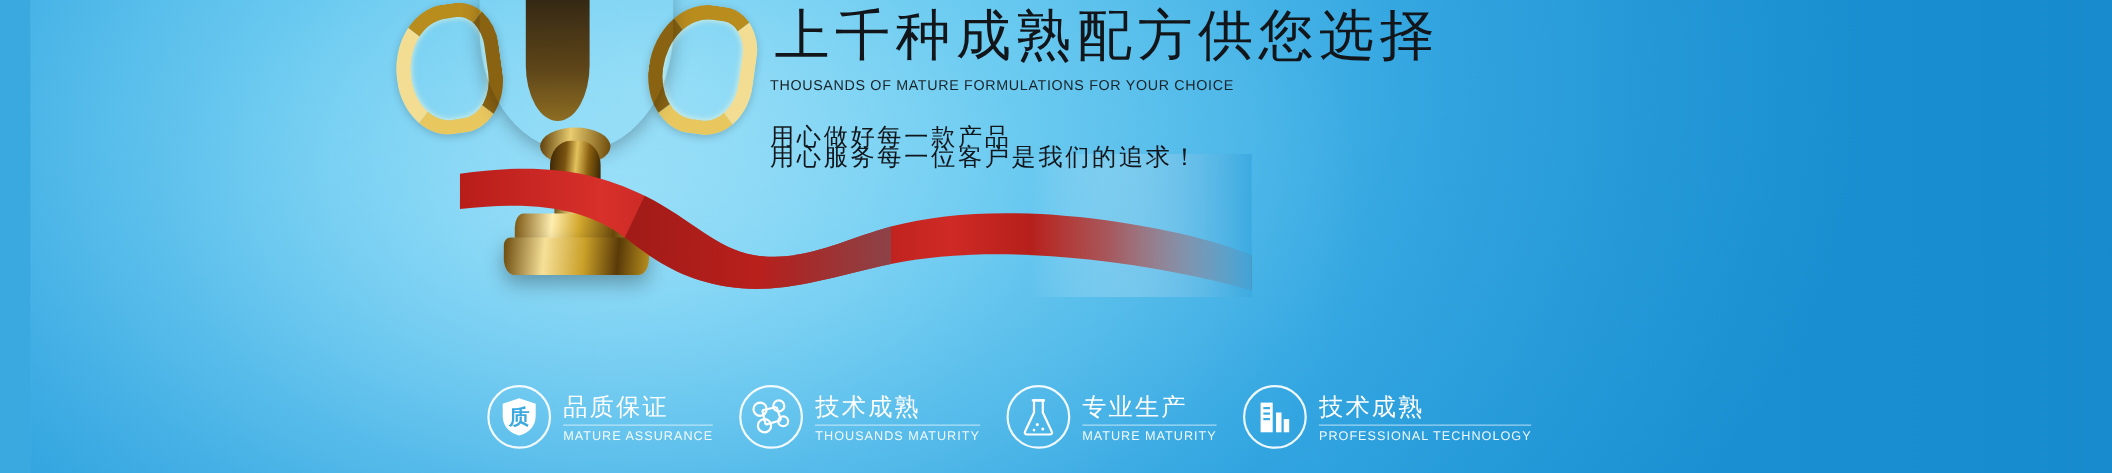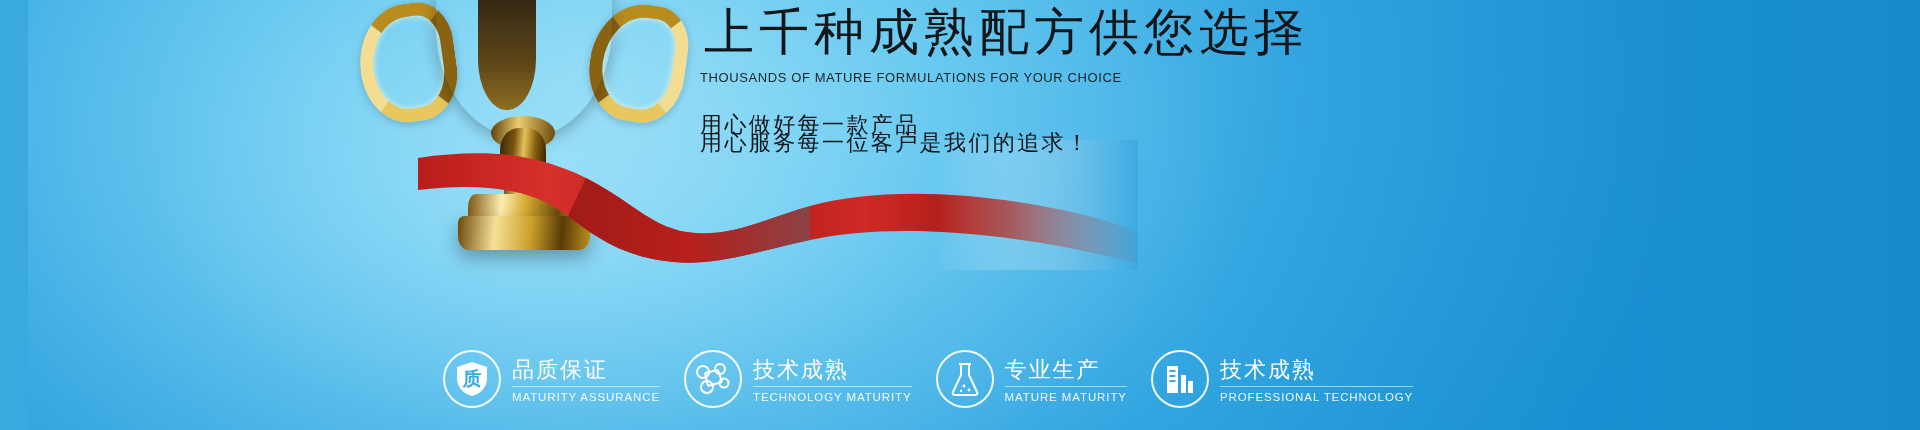--- a/index.html
+++ b/index.html
@@ -168,40 +168,40 @@
 
     <div class="feature">
       <div class="f-icon">
         <svg width="36" height="38" viewBox="0 0 36 38">
           <path d="M18,2 L33,7 L33,18 C33,28 26,34 18,36 C10,34 3,28 3,18 L3,7 Z" fill="#ffffff"></path>
         </svg>
         <span class="shield-char">质</span>
       </div>
       <div class="f-text">
         <div class="f-cn">品质保证</div>
-        <div class="f-en">MATURITY ASSURANCE</div>
+        <div class="f-en">MATURE ASSURANCE</div>
       </div>
     </div>
 
     <div class="feature">
       <div class="f-icon">
         <svg width="38" height="34" viewBox="0 0 38 34" fill="none" stroke="#ffffff" stroke-width="2">
           <line x1="11" y1="11" x2="24" y2="8"></line>
           <line x1="11" y1="11" x2="14" y2="24"></line>
           <line x1="24" y1="8" x2="28" y2="20"></line>
           <line x1="14" y1="24" x2="28" y2="20"></line>
           <circle cx="9" cy="10" r="6"></circle>
           <circle cx="26" cy="7" r="5"></circle>
           <circle cx="13" cy="25" r="6"></circle>
           <circle cx="30" cy="21" r="4.5"></circle>
         </svg>
       </div>
       <div class="f-text">
         <div class="f-cn">技术成熟</div>
-        <div class="f-en">TECHNOLOGY MATURITY</div>
+        <div class="f-en">THOUSANDS MATURITY</div>
       </div>
     </div>
 
     <div class="feature">
       <div class="f-icon">
         <svg width="32" height="36" viewBox="0 0 32 36" fill="none" stroke="#ffffff" stroke-width="2">
           <path d="M12,3 L12,14 L4,31 C3,33 4,34 6,34 L26,34 C28,34 29,33 28,31 L20,14 L20,3 Z"></path>
           <line x1="10" y1="3" x2="22" y2="3"></line>
           <circle cx="15" cy="25" r="1.4" fill="#ffffff" stroke="none"></circle>
           <circle cx="20" cy="29" r="1.4" fill="#ffffff" stroke="none"></circle>

